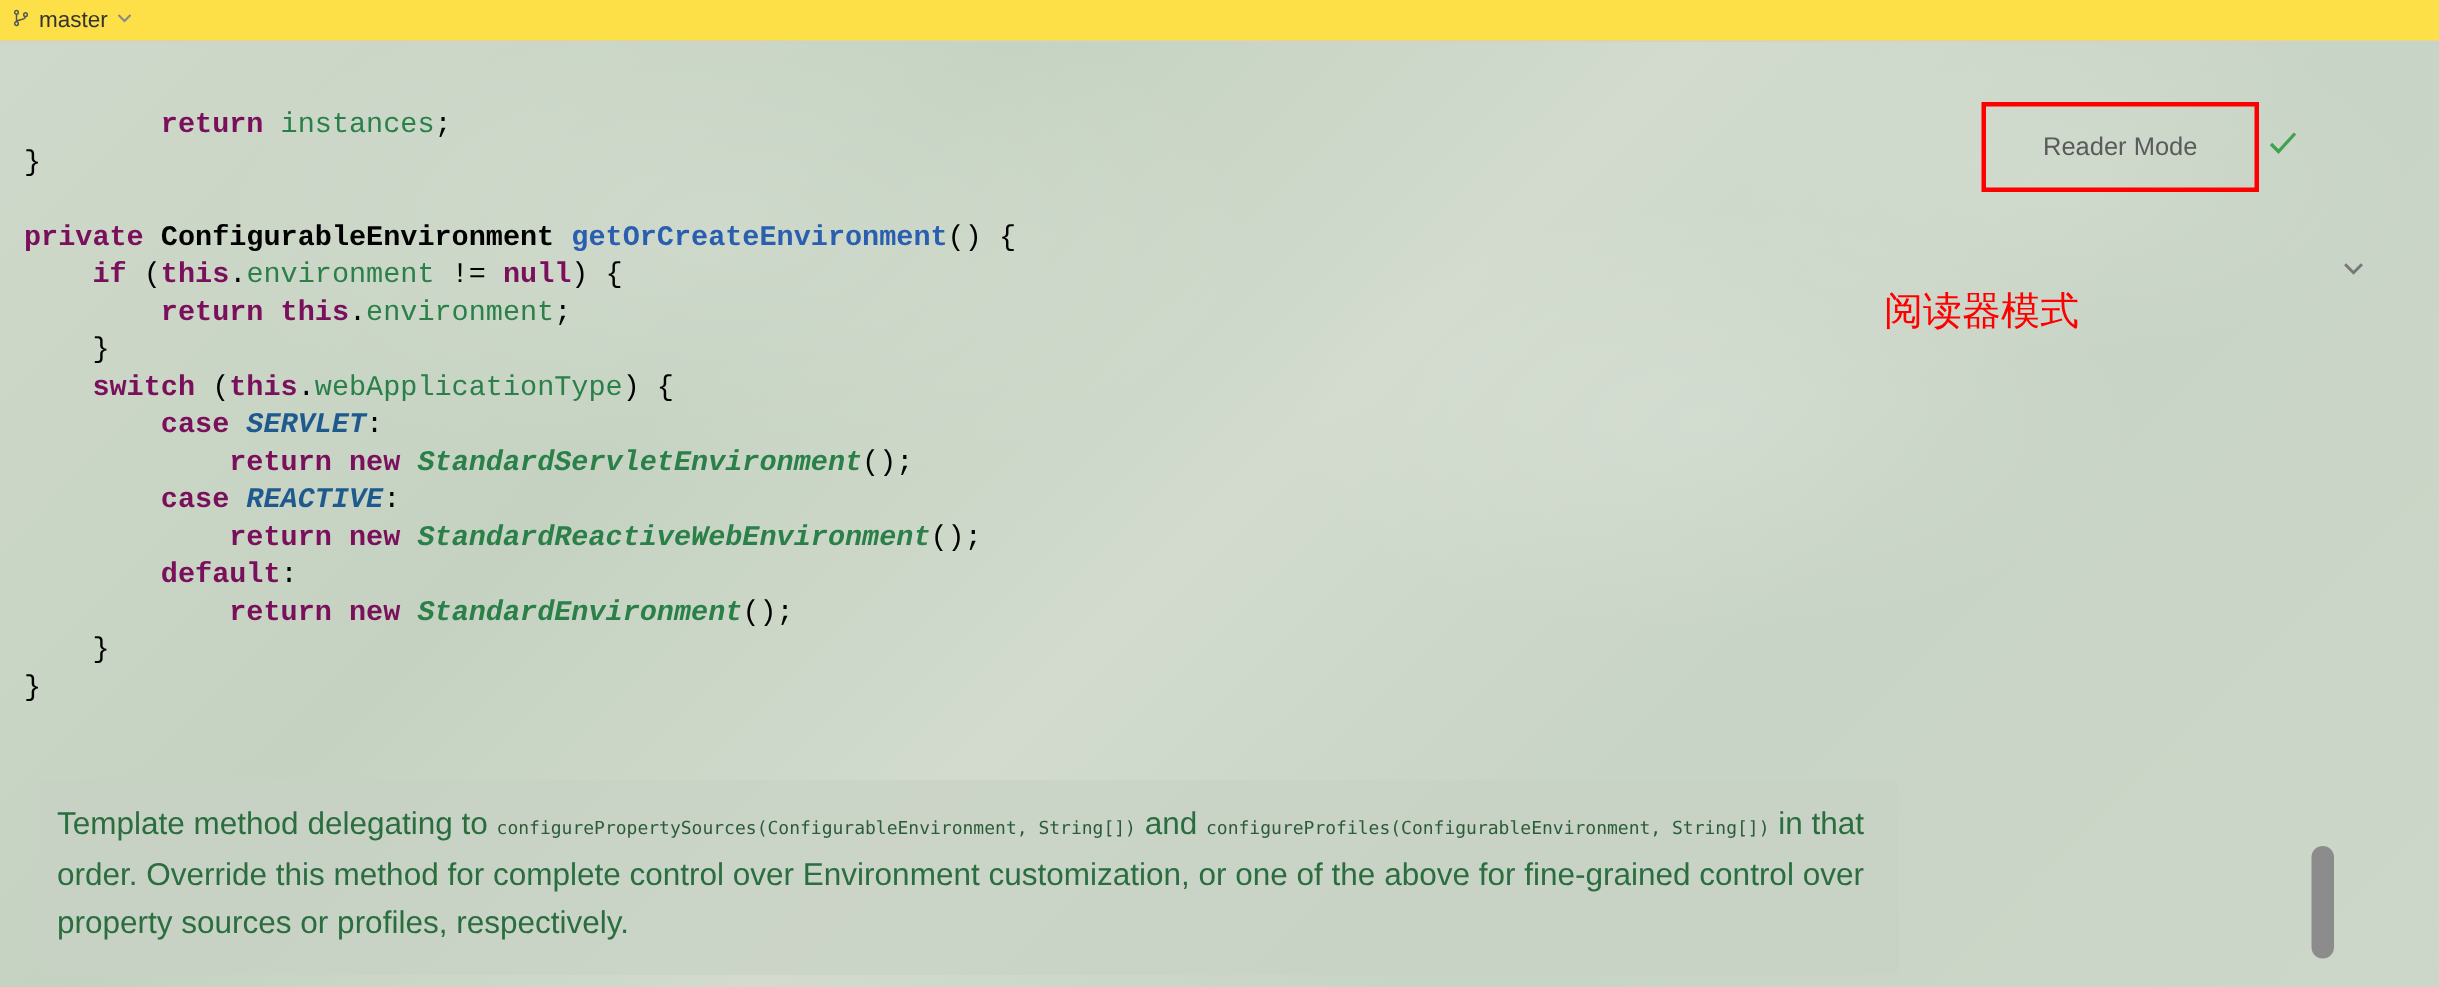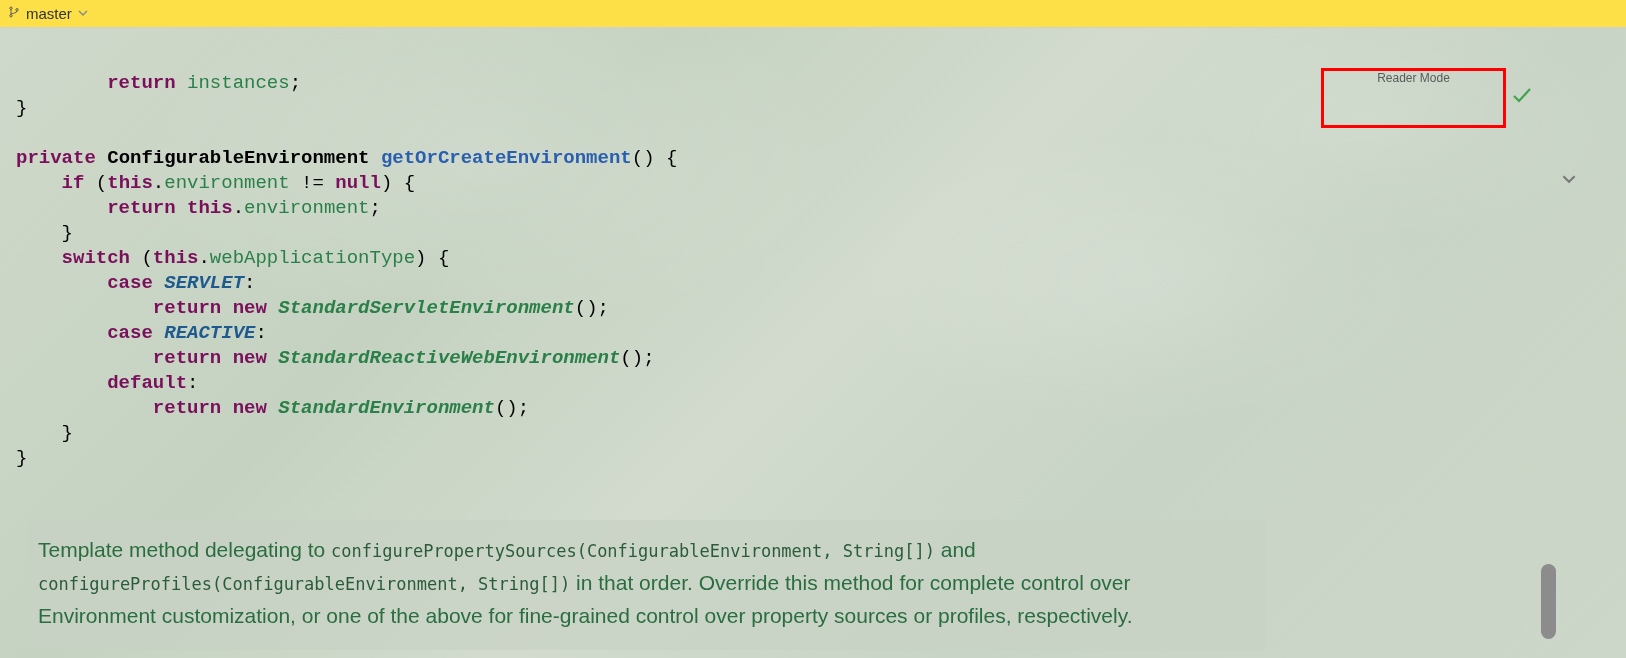--- a/index.html
+++ b/index.html
@@ -66,23 +66,23 @@
     .const { color: #1f5a8f; font-weight: bold; font-style: italic; }
     .punct { color: #000; }
     .reader-mode-box {
       position: absolute;
       top: 40px;
       right: 120px;
       width: 185px;
       height: 60px;
       border: 3px solid #ff0000;
       display: flex;
-      align-items: flex-start;
+      align-items: center;
       justify-content: center;
-      font-size: 12px;
+      font-size: 17px;
       color: #5a5a5a;
       background: transparent;
     }
     .checkmark-icon {
       position: absolute;
       top: 57px;
       right: 94px;
       color: #3fa34d;
     }
     .annotation-text {
@@ -109,21 +109,21 @@
       padding: 14px 12px 18px 12px;
       border-radius: 6px;
       font-size: 21px;
       line-height: 32px;
       color: #2a6e3f;
       font-family: -apple-system, BlinkMacSystemFont, "Segoe UI", sans-serif;
     }
     .doc-comment .code-ref {
       font-family: "Consolas", "Menlo", monospace;
       color: #2a5c3a;
-      font-size: 17px;
+      font-size: 12px;
     }
     .scrollbar-thumb {
       position: absolute;
       right: 70px;
       top: 536px;
       width: 15px;
       height: 75px;
       background: #8c8c8c;
       border-radius: 8px;
     }
@@ -181,20 +181,21 @@
         <path d="M2 11 L7 16 L18 4" fill="none" stroke="#3fa34d" stroke-width="2.2"></path>
       </svg>
   </span>
 
   <span class="collapse-chevron">
     <svg width="14" height="14" viewBox="0 0 10 10">
         <path d="M1 3 L5 7 L9 3" fill="none" stroke="#777" stroke-width="1.4"></path>
       </svg>
   </span>
 
+  <div class="annotation-text">阅读器模式</div>
 
   <div class="doc-comment">
     <span>Template method delegating to </span><span class="code-ref">configurePropertySources(ConfigurableEnvironment, String[])</span><span> and </span><span class="code-ref">configureProfiles(ConfigurableEnvironment, String[])</span><span> in that order. Override this method for complete control over Environment customization, or one of the above for fine-grained control over property sources or profiles, respectively.</span>
   </div>
 
   <div class="scrollbar-thumb"></div>
 
 </div>
 
 </body></html>

